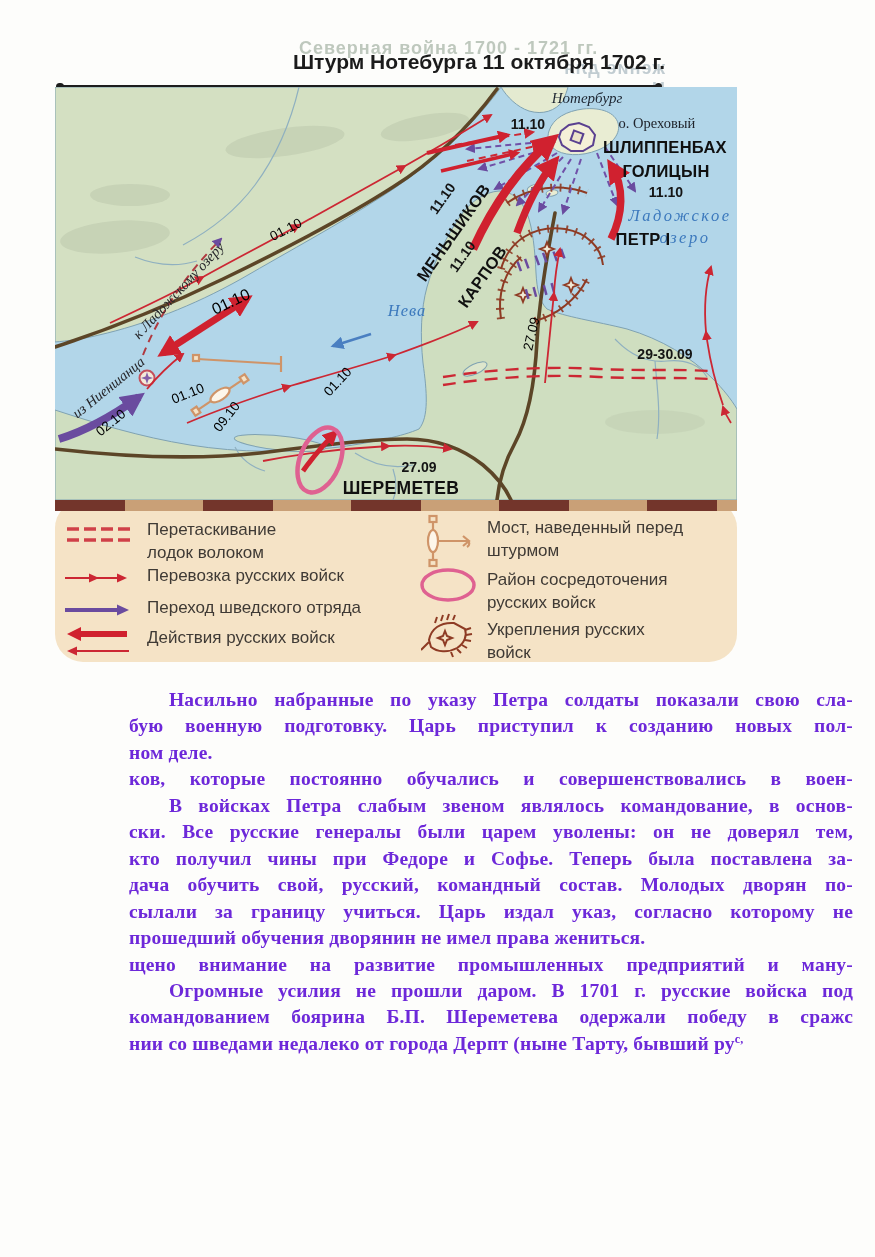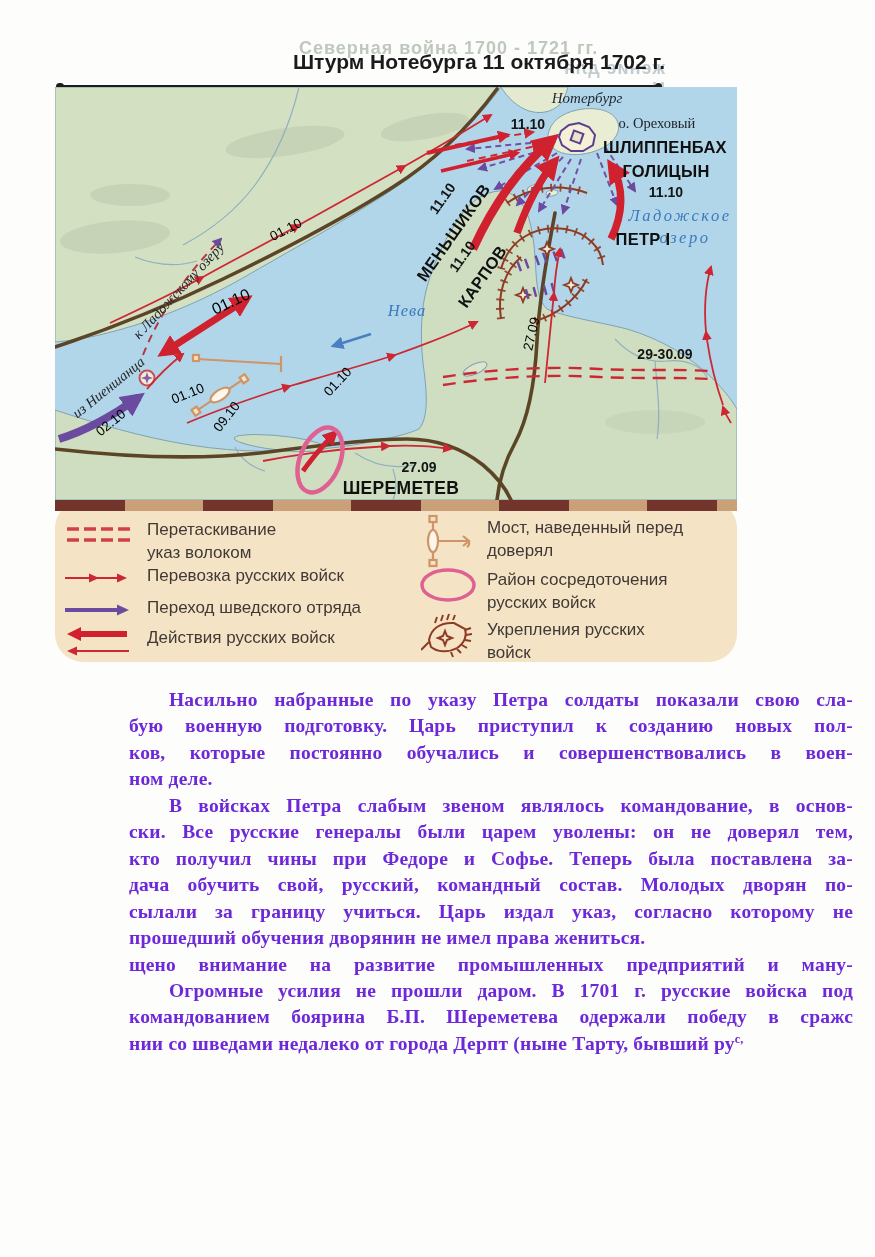--- a/index.html
+++ b/index.html
@@ -276,21 +276,21 @@
     </svg>
     <svg class="licon" style="left:10px;top:126px" width="72" height="32">
       <line x1="14" y1="8" x2="62" y2="8" stroke="#d0212f" stroke-width="6"></line>
       <path d="M16,1 L2,8 L16,15 Z" fill="#d0212f"></path>
       <line x1="10" y1="25" x2="64" y2="25" stroke="#cc2733" stroke-width="1.8"></line>
       <path d="M12,20.5 L2,25 L12,29.5 Z" fill="#cc2733"></path>
     </svg>
 
     <div class="li" style="left:92px;top:18px">
       <div>Перетаскивание</div>
-      <div>указ волоком</div>
+      <div>лодок волоком</div>
     </div>
     <div class="li" style="left:92px;top:64px">
       <div>Перевозка русских войск</div>
     </div>
     <div class="li" style="left:92px;top:96px">
       <div>Переход шведского отряда</div>
     </div>
     <div class="li" style="left:92px;top:126px">
       <div>Действия русских войск</div>
     </div>
@@ -312,38 +312,38 @@
       <g stroke="#8e3b24" stroke-width="2" fill="none">
         <path d="M8,28 C10,17 19,10 33,11 L44,17 C46,23 44,31 36,36 C27,41 16,40 10,35 Z"></path>
         <path d="M8,30 L0,38"></path>
         <path d="M14,11 L16,5 M20,9 L22,3 M26,8 L28,2 M32,8 L34,3 M44,18 L50,16 M45,23 L51,22 M44,28 L50,29 M41,33 L46,36 M36,37 L40,41 M30,40 L32,45"></path>
         <path d="M24,19 L26,24 L31,26 L26,28 L24,33 L22,28 L17,26 L22,24 Z"></path>
       </g>
     </svg>
 
     <div class="li" style="left:432px;top:16px">
       <div>Мост, наведенный перед</div>
-      <div>доверял</div>
+      <div>штурмом</div>
     </div>
     <div class="li" style="left:432px;top:68px">
       <div>Район сосредоточения</div>
       <div>русских войск</div>
     </div>
     <div class="li" style="left:432px;top:118px">
       <div>Укрепления русских</div>
       <div>войск</div>
     </div>
   </div>
 </div>
 
 <div class="article">
     <div class="tl ind">Насильно набранные по указу Петра солдаты показали свою сла-</div>
     <div class="tl">бую военную подготовку. Царь приступил к созданию новых пол-</div>
+    <div class="tl last">ном деле.</div>
     <div class="tl">ков, которые постоянно обучались и совершенствовались в воен-</div>
-    <div class="tl last">ном деле.</div>
     <div class="tl ind">В войсках Петра слабым звеном являлось командование, в основ-</div>
     <div class="tl">ски. Все русские генералы были царем уволены: он не доверял тем,</div>
     <div class="tl">кто получил чины при Федоре и Софье. Теперь была поставлена за-</div>
     <div class="tl">дача обучить свой, русский, командный состав. Молодых дворян по-</div>
     <div class="tl">сылали за границу учиться. Царь издал указ, согласно которому не</div>
     <div class="tl last">прошедший обучения дворянин не имел права жениться.</div>
     <div class="tl">щено внимание на развитие промышленных предприятий и ману-</div>
     <div class="tl ind">Огромные усилия не прошли даром. В 1701 г. русские войска под</div>
     <div class="tl">командованием боярина Б.П. Шереметева одержали победу в сражс</div>
     <div class="tl last">нии со шведами недалеко от города Дерпт (ныне Тарту, бывший ру<sup>с,</sup></div>

